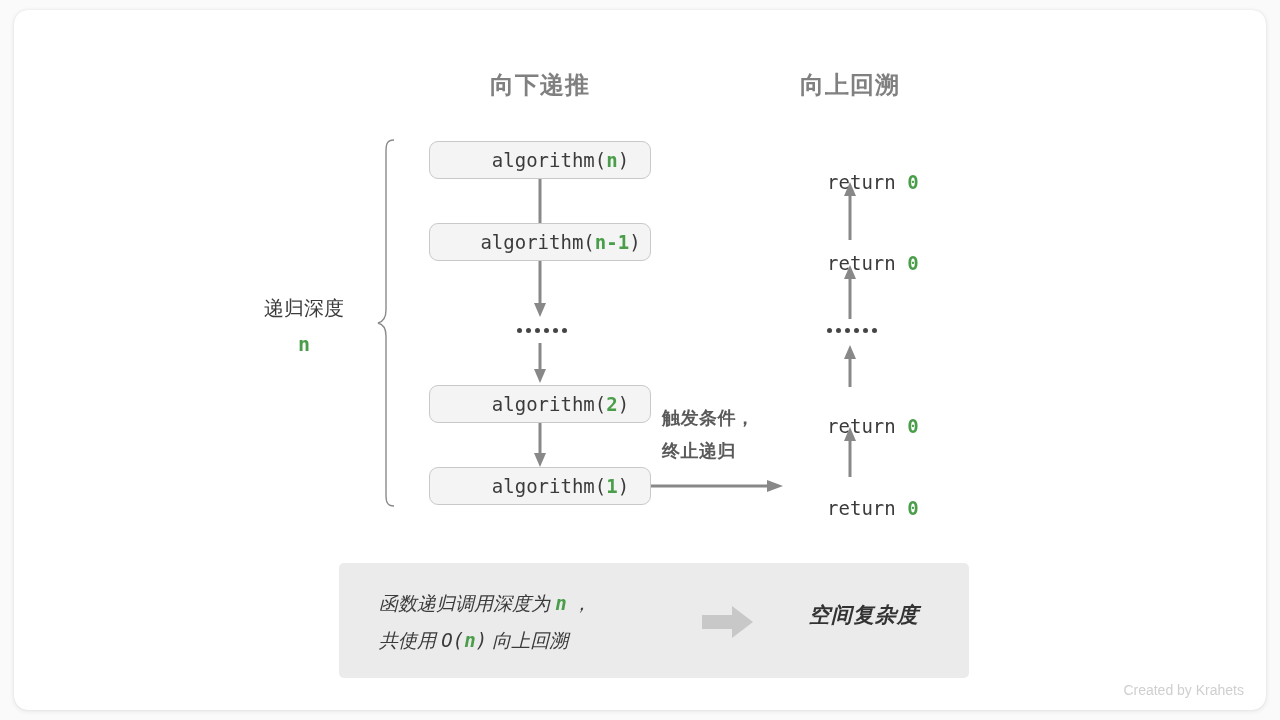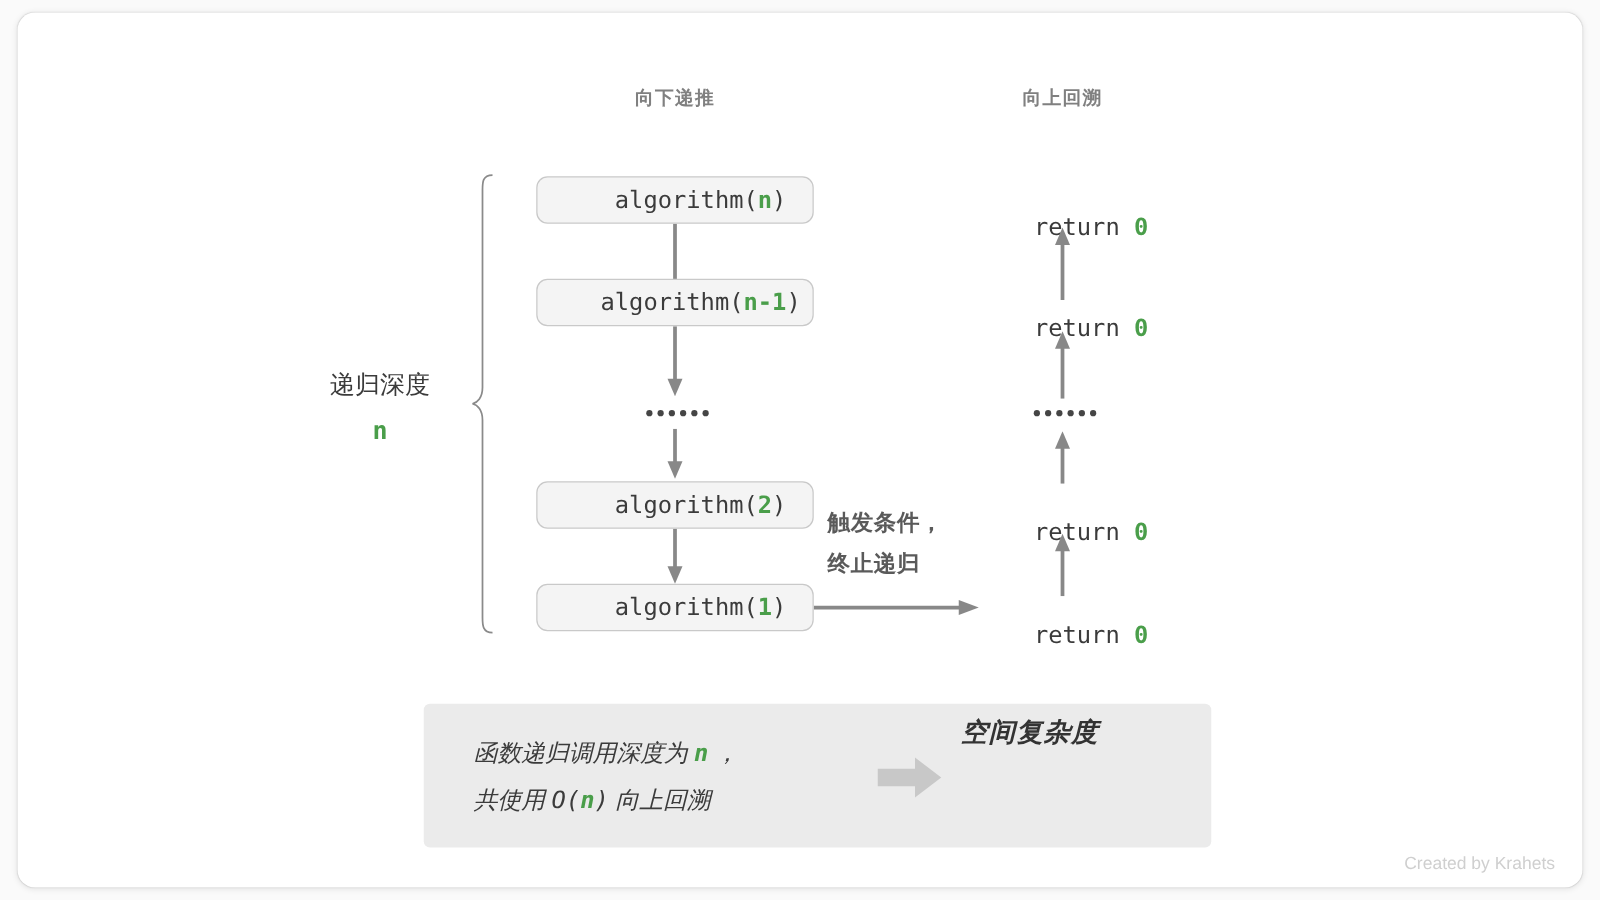--- a/index.html
+++ b/index.html
@@ -14,21 +14,21 @@
     left:14px;top:10px;
     width:1252px;height:700px;
     background:#ffffff;
     border-radius:14px;
     box-shadow:0 1px 5px rgba(0,0,0,0.10), 0 0 1px rgba(0,0,0,0.12);
   }
 
   
   .col-head{
     position:absolute;
-    font-size:15px;
+    font-size:24px;
     font-weight:bold;
     color:#808080;
     text-align:center;
     white-space:nowrap;
     letter-spacing:1px;
   }
   #head-down{ left:426px; top:59px; width:200px; }
   #head-up  { left:736px; top:59px; width:200px; }
 
   
@@ -133,23 +133,23 @@
     color:#3b3b3b;
     line-height:36px;
     white-space:nowrap;
   }
   #sum-left .mono{ font-family:"DejaVu Sans Mono","Liberation Mono",monospace; }
   #sum-left .g{ color:#4a9e4a; font-weight:bold;
                 font-family:"DejaVu Sans Mono","Liberation Mono",monospace; }
   #sum-arrow{ position:absolute; left:363px; top:42px; }
   #sum-right{
     position:absolute;
-    left:430px; top:4px;
+    left:430px; top:32px;
     width:190px;
-    text-align:left;
+    text-align:center;
     line-height:39px;
     white-space:nowrap;
   }
   #sum-title{ font-size:21px; font-weight:bold; color:#333333; letter-spacing:1px; }
   #sum-value{ font-size:21px; font-weight:bold; color:#1e8ad6; letter-spacing:1px; }
   #sum-value .mono{ font-family:"DejaVu Sans Mono","Liberation Mono",monospace; }
 
   
   #credit{
     position:absolute;

